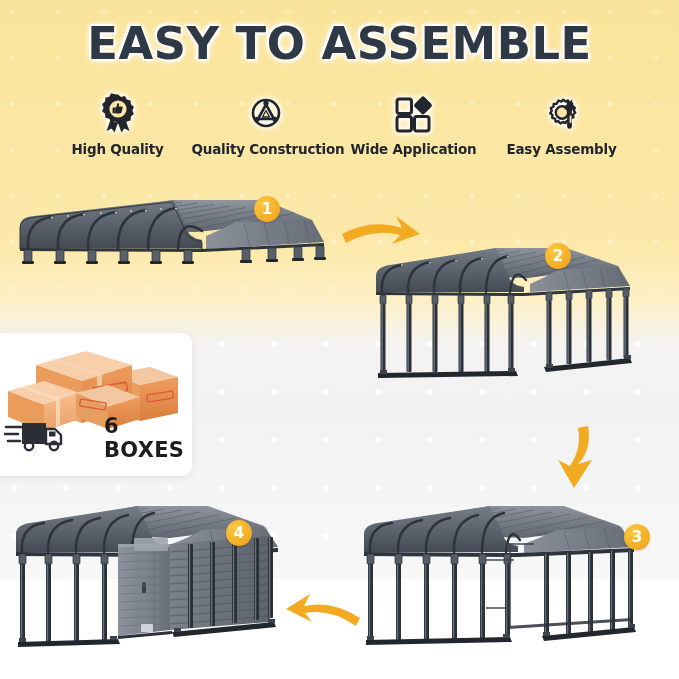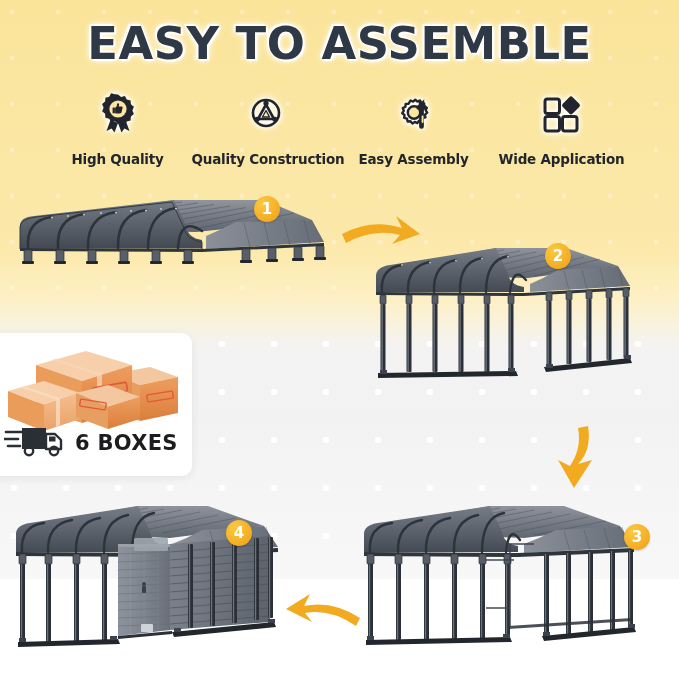--- a/index.html
+++ b/index.html
@@ -60,21 +60,21 @@
     position:absolute; left:0; top:92px; width:679px;
     display:flex; justify-content:center; align-items:flex-start;
     gap:0px;
   }
   .feature { width:148px; text-align:center; }
   .feature .ico {
     height:44px; display:flex; align-items:center; justify-content:center;
     filter: drop-shadow(0 0 2px #fff) drop-shadow(0 0 3px #fff);
   }
   .feature .cap {
-    margin-top:15px;
+    margin-top:5px;
     font-size:13.5px;
     font-weight:bold;
     color:#22262c;
     font-family:"DejaVu Sans", sans-serif;
     letter-spacing:-.2px;
     white-space:nowrap;
   }
 
   
   .badge {
@@ -100,21 +100,21 @@
     box-shadow:0 2px 10px rgba(0,0,0,.07);
     z-index:25;
   }
   .boxcard .art { position:absolute; left:14px; top:6px; }
   .boxcard .ship {
     position:absolute; left:18px; bottom:14px;
     display:flex; align-items:center; gap:9px;
   }
   .boxcard .ship .lbl {
     font-size:21px; font-weight:bold; color:#1d1d1f;
-    font-family:"DejaVu Sans", sans-serif; letter-spacing:.3px;
+    font-family:"DejaVu Sans", sans-serif; letter-spacing:.3px;margin-left:29px;
   }
 
   .arrow { position:absolute; z-index:20; }
 </style>
 </head>
 <body>
 
 <div id="stage">
 
   <div class="dots-top"></div>
@@ -151,44 +151,44 @@
           <circle cx="20" cy="10.2" r="2.6" fill="#22262c"></circle>
           <circle cx="29" cy="26.3" r="2.6" fill="#22262c"></circle>
           <circle cx="11" cy="26.3" r="2.6" fill="#22262c"></circle>
         </svg>
       </div>
       <div class="cap">Quality Construction</div>
     </div>
 
     <div class="feature">
       <div class="ico">
+        <svg width="44" height="42" viewBox="0 0 44 42">
+          <rect x="5" y="6" width="14.5" height="14.5" rx="2.4" fill="none" stroke="#22262c" stroke-width="3"></rect>
+          <rect x="5" y="23.5" width="14.5" height="14.5" rx="2.4" fill="none" stroke="#22262c" stroke-width="3"></rect>
+          <rect x="22.5" y="23.5" width="14.5" height="14.5" rx="2.4" fill="none" stroke="#22262c" stroke-width="3"></rect>
+          <rect x="24" y="5.4" width="14" height="14" rx="2.4" fill="#22262c" transform="rotate(45 31 12.4)"></rect>
+        </svg>
+      </div>
+      <div class="cap">Wide Application</div>
+    </div>
+
+    <div class="feature">
+      <div class="ico">
         <svg width="42" height="42" viewBox="0 0 42 42">
           <g fill="none" stroke="#22262c" stroke-width="2.4" stroke-linejoin="round">
             <path d="M17.5 7.5 l2.6 1.1 2.2-1.9 2.2 1.9 2.6-1.1 1.2 2.6 2.8.3.2 2.9 2.5 1.4-1.1 2.6 1.5 2.4-2.2 1.9.4 2.8-2.8.8-.7 2.8-2.9-.3-1.6 2.4-2.6-1.2-2.4 1.6-1.9-2.2-2.9.2-.6-2.8-2.8-.9.3-2.9-2.3-1.7 1.6-2.4-1-2.7 2.6-1.3.3-2.9 2.9-.2z"></path>
           </g>
           <circle cx="21" cy="19.5" r="6.2" fill="#fbe6a3" stroke="#22262c" stroke-width="2.4"></circle>
           <g fill="#22262c">
             <path d="M27.8 6.2 l0 5.2 -2.1 1.6 0 3.0 2.4 1.0 0 16.4 a2.4 2.4 0 0 0 4.8 0 l0-16.4 2.4-1.0 0-3.0 -2.1-1.6 0-5.2 -2.6 2.9 -2.8-2.9z" transform="translate(-2,0)"></path>
           </g>
           <rect x="28.6" y="22.5" width="1.9" height="7.5" rx=".9" fill="#fbe6a3"></rect>
         </svg>
       </div>
       <div class="cap">Easy Assembly</div>
-    </div>
-
-    <div class="feature">
-      <div class="ico">
-        <svg width="44" height="42" viewBox="0 0 44 42">
-          <rect x="5" y="6" width="14.5" height="14.5" rx="2.4" fill="none" stroke="#22262c" stroke-width="3"></rect>
-          <rect x="5" y="23.5" width="14.5" height="14.5" rx="2.4" fill="none" stroke="#22262c" stroke-width="3"></rect>
-          <rect x="22.5" y="23.5" width="14.5" height="14.5" rx="2.4" fill="none" stroke="#22262c" stroke-width="3"></rect>
-          <rect x="24" y="5.4" width="14" height="14" rx="2.4" fill="#22262c" transform="rotate(45 31 12.4)"></rect>
-        </svg>
-      </div>
-      <div class="cap">Wide Application</div>
     </div>
 
   </div>
 
   <div class="illus" style="left:6px; top:186px;">
     <svg width="330" height="82" viewBox="0 0 330 82">
       <defs>
         <linearGradient id="roofA" x1="0" y1="0" x2="0" y2="1">
           <stop offset="0" stop-color="#747b85"></stop>
             <stop offset=".45" stop-color="#5d646e"></stop>

